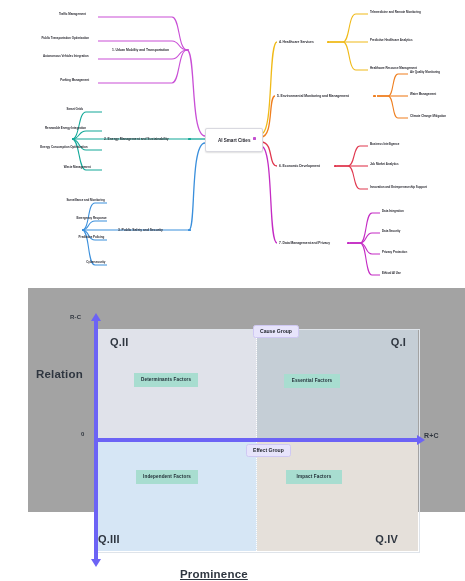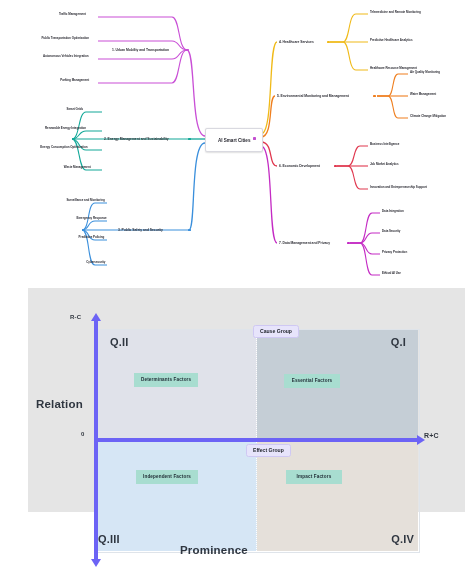--- a/index.html
+++ b/index.html
@@ -58,42 +58,42 @@
   }
   .collapse-dot{
     position:absolute;
     width:2.6px;height:2.6px;border-radius:0.4px;
   }
 
   
   #quad{
     position:absolute;left:28px;top:288px;
     width:437px;height:224px;
-    background:#e5e5e5;
+    background:#a3a3a3;
   }
   .plot{
     position:absolute;
     left:68px;top:41px;
     width:322px;height:222px;
   }
   .q{position:absolute;}
   .q1{left:161px;top:0;width:161px;height:111px;background:#c5ced6;}
   .q2{left:0;top:0;width:161px;height:111px;background:#e0e2ea;}
   .q3{left:0;top:111px;width:161px;height:111px;background:#d6e6f5;}
   .q4{left:161px;top:111px;width:161px;height:111px;background:#e5e0da;}
 
   .qlabel{
     position:absolute;
     font-size:11px;font-weight:700;color:#2f3640;
     letter-spacing:0.2px;
   }
   .q1-lab{right:12px;top:7px;}
   .q2-lab{left:14px;top:7px;}
   .q3-lab{left:2px;bottom:6px;}
-  .q4-lab{right:4px;bottom:6px;}
+  .q4-lab{right:20px;bottom:6px;}
 
   .factor-box{
     position:absolute;
     background:#a8ddd0;
     padding:4px 7px;
     font-size:4.6px;font-weight:700;color:#1e2a33;
     letter-spacing:0.15px;
     white-space:nowrap;
     line-height:1;
     display:flex;align-items:center;justify-content:center;
@@ -155,22 +155,22 @@
   }
   .tick-rc{left:42px;top:26px;}
   .tick-zero{left:53px;top:143px;}
   .tick-rpc{left:396px;top:144px;font-size:7px;}
 
   .ax-name{
     position:absolute;
     font-size:11.5px;font-weight:700;color:#2f3640;
     letter-spacing:0.2px;white-space:nowrap;
   }
-  .ax-relation{left:8px;top:110px;}
-  .ax-prominence{left:152px;top:256px;}
+  .ax-relation{left:8px;top:80px;}
+  .ax-prominence{left:152px;top:280px;text-decoration:underline;}
 
   .plot-frame{
     position:absolute;left:68px;top:41px;width:322px;height:222px;
     border:0.8px solid #dfe4ea;
     pointer-events:none;
   }
 </style>
 </head>
 <body>
 

